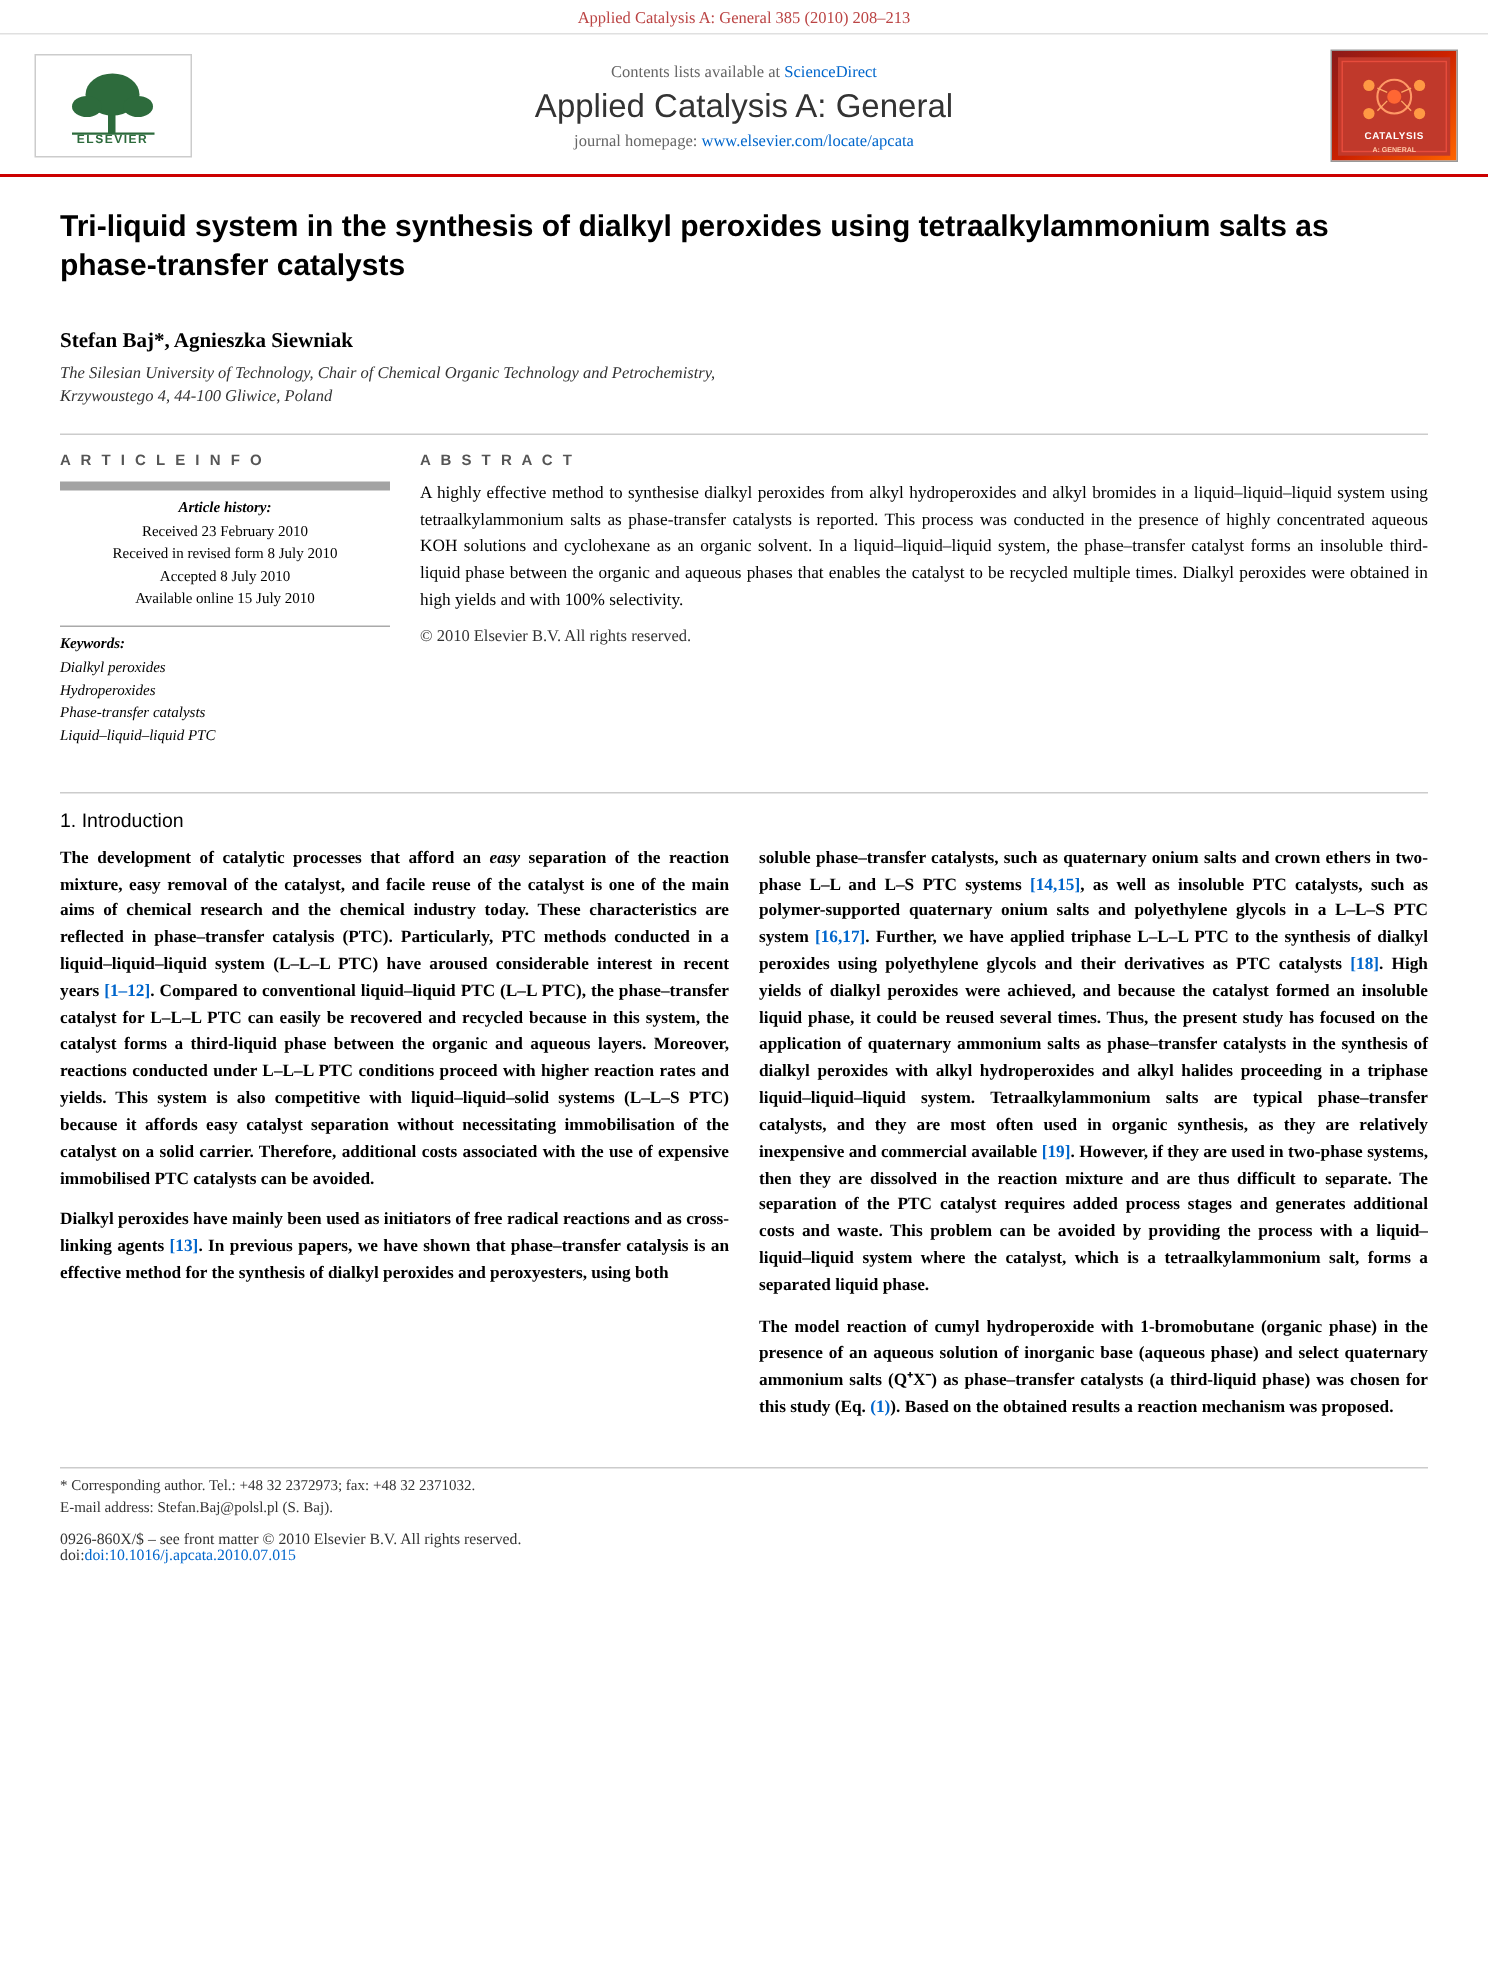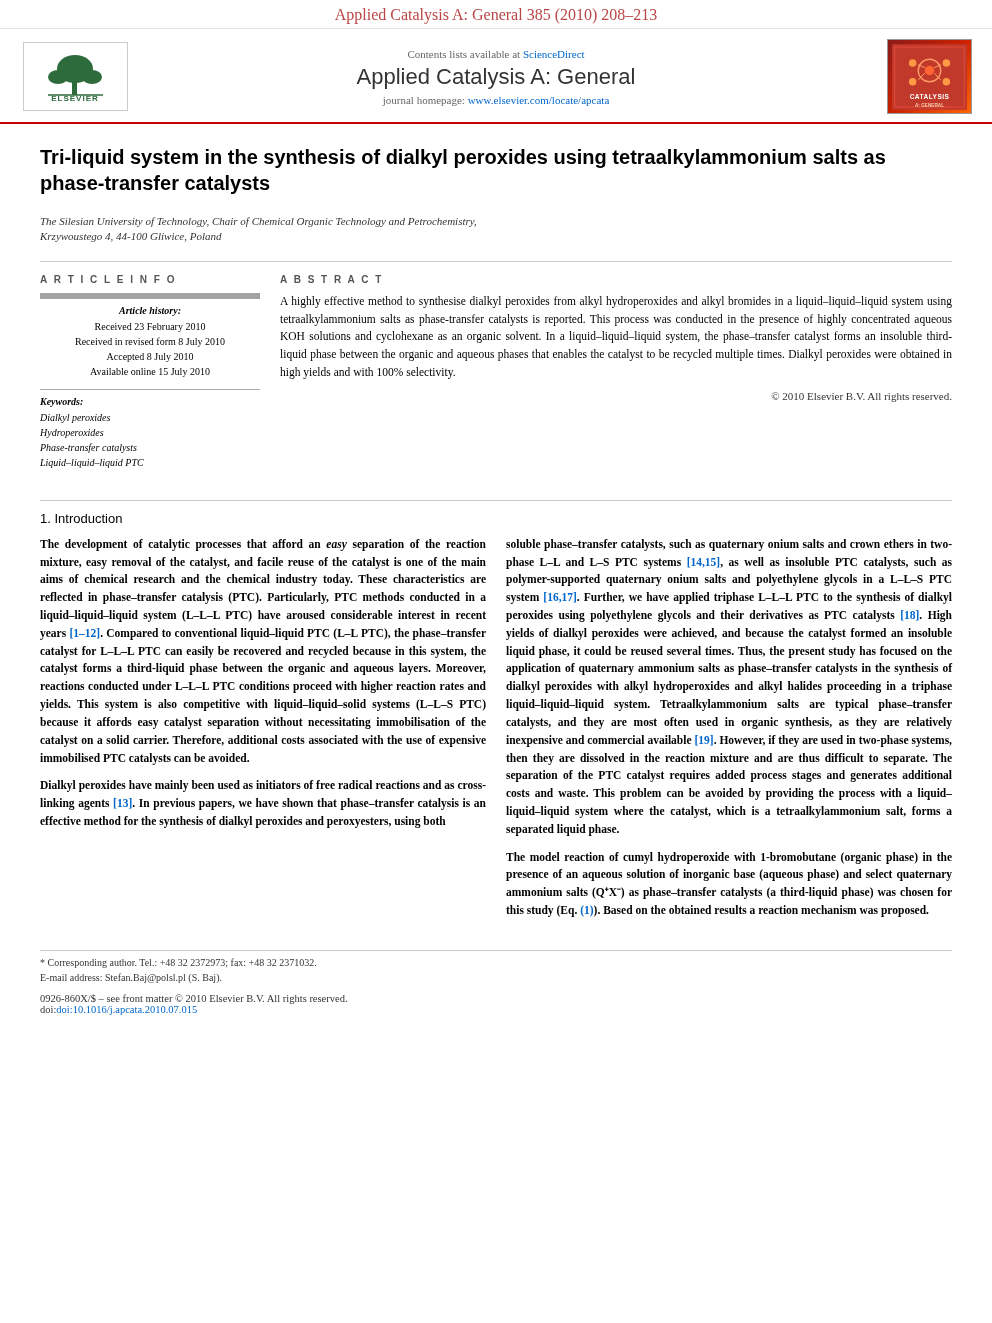--- a/index.html
+++ b/index.html
@@ -13,21 +13,21 @@
       width: 992px;
       min-height: 1323px;
       background: #fff;
       margin: 0 auto;
       position: relative;
     }
     
     .top-ref-bar {
       text-align: center;
       padding: 6px 0 4px 0;
-      font-size: 16px;
+      font-size: 11px;
       color: #b44;
       border-bottom: 1px solid #e0e0e0;
     }
     
     .journal-header {
       display: flex;
       align-items: center;
       justify-content: space-between;
       padding: 10px 20px 8px 20px;
       border-bottom: 2px solid #c00;
@@ -91,21 +91,21 @@
     
     .article-content {
       padding: 20px 40px 20px 40px;
     }
     
     .article-title {
       font-size: 20px;
       font-weight: bold;
       color: #000;
       line-height: 1.3;
-      margin-bottom: 18px;
+      margin-bottom: 30px;
       font-family: Arial, sans-serif;
     }
     
     .authors {
       font-size: 14px;
       font-weight: bold;
       margin-bottom: 6px;
     }
     
     .affiliation {
@@ -189,21 +189,20 @@
     }
     .abstract-text {
       font-size: 11.5px;
       line-height: 1.55;
       color: #000;
       text-align: justify;
     }
     .abstract-copyright {
       font-size: 11px;
       color: #333;
-      text-align: right;
       margin-top: 8px;
     }
     
     .body-two-col {
       display: flex;
       gap: 20px;
       margin-top: 10px;
     }
     .body-col-left {
       flex: 1;
@@ -322,20 +321,23 @@
           <text x="40" y="67" text-anchor="middle" font-size="5" font-family="Arial" fill="#ffccaa">A: GENERAL</text>
         </svg>
       </div>
     </div>
   </div>
 
   <div class="article-content">
 
     <div class="article-title">Tri-liquid system in the synthesis of dialkyl peroxides using tetraalkylammonium salts as phase-transfer catalysts</div>
 
+    <div class="authors">
+      <span>Stefan Baj*, Agnieszka Siewniak</span>
+    </div>
 
     <div class="affiliation">
       <span>The Silesian University of Technology, Chair of Chemical Organic Technology and Petrochemistry,</span><br>
       <span>Krzywoustego 4, 44-100 Gliwice, Poland</span>
     </div>
 
     <hr class="divider">
 
     <div class="two-col">
 

